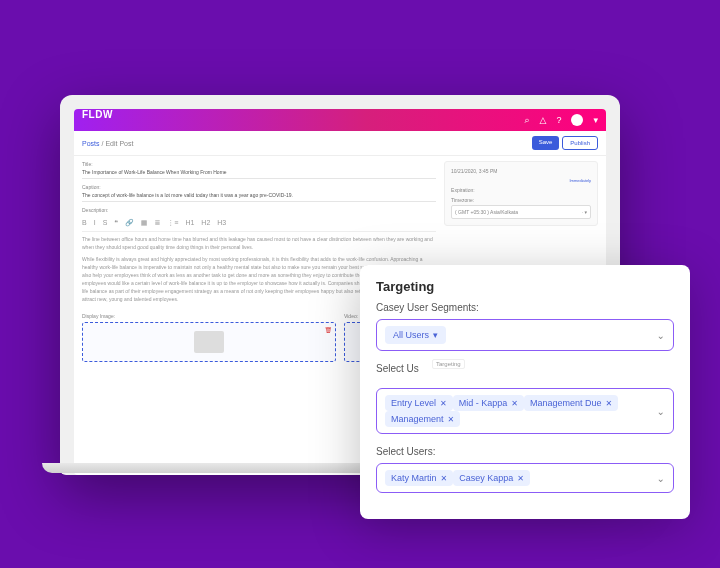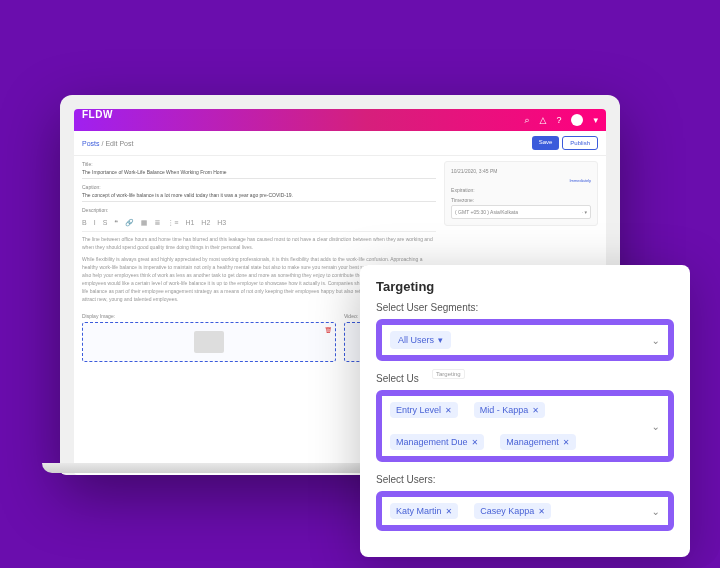--- a/index.html
+++ b/index.html
@@ -92,34 +92,34 @@
   width: 330px;
   background: #fff;
   border-radius: 8px;
   padding: 14px 16px;
   box-shadow: 0 10px 50px rgba(0,0,0,0.25);
   font-size: 11px;
 }
 .tp-title { font-weight: 700; color: #2c2c2c; margin-bottom: 8px; font-size: 13px; }
 .tp-section { margin-bottom: 12px; }
 .tp-label { color: #555; font-size: 10px; margin-bottom: 6px; }
-.tp-sublabel { color: #555; font-size: 10px; margin-bottom: 6px; position: relative; }
+.tp-sublabel { color: #555; font-size: 10px; margin-bottom: 14px; position: relative; }
 .tp-tooltip { position: absolute; background: #fff; border: 1px solid #eee; font-size: 6px; padding: 1px 3px; border-radius: 2px; left: 56px; top: -4px; color: #999; }
 .tp-box {
-  border: 6px solid #8b5cf6;
+  border: 1px solid #8b5cf6;
   border-radius: 6px;
   padding: 6px 8px;
   display: flex;
   align-items: center;
   justify-content: space-between;
   gap: 6px;
   flex-wrap: wrap;
   min-height: 30px;
 }
-.chip-row { display: flex; flex-wrap: wrap; gap: 16px; flex: 1; }
+.chip-row { display: flex; flex-wrap: wrap; gap: 0; flex: 1; }
 .chip {
   background: #eaf0ff;
   color: #4a63d6;
   font-size: 9px;
   padding: 3px 6px;
   border-radius: 4px;
   display: inline-flex;
   align-items: center;
   gap: 4px;
   cursor: pointer;
@@ -223,21 +223,21 @@
       </div>
     </div>
   </div>
 </div>
 <div class="laptop-base"></div>
 
 <div class="targeting-panel">
   <div class="tp-title">Targeting</div>
 
   <div class="tp-section">
-    <div class="tp-label">Select User Segments:</div>
+    <div class="tp-label">Casey User Segments:</div>
     <div class="tp-box">
       <span class="allusers-chip">
         <span>All Users</span>
         <span>▾</span>
       </span>
       <span class="chev">⌄</span>
     </div>
   </div>
 
   <div class="tp-section">

